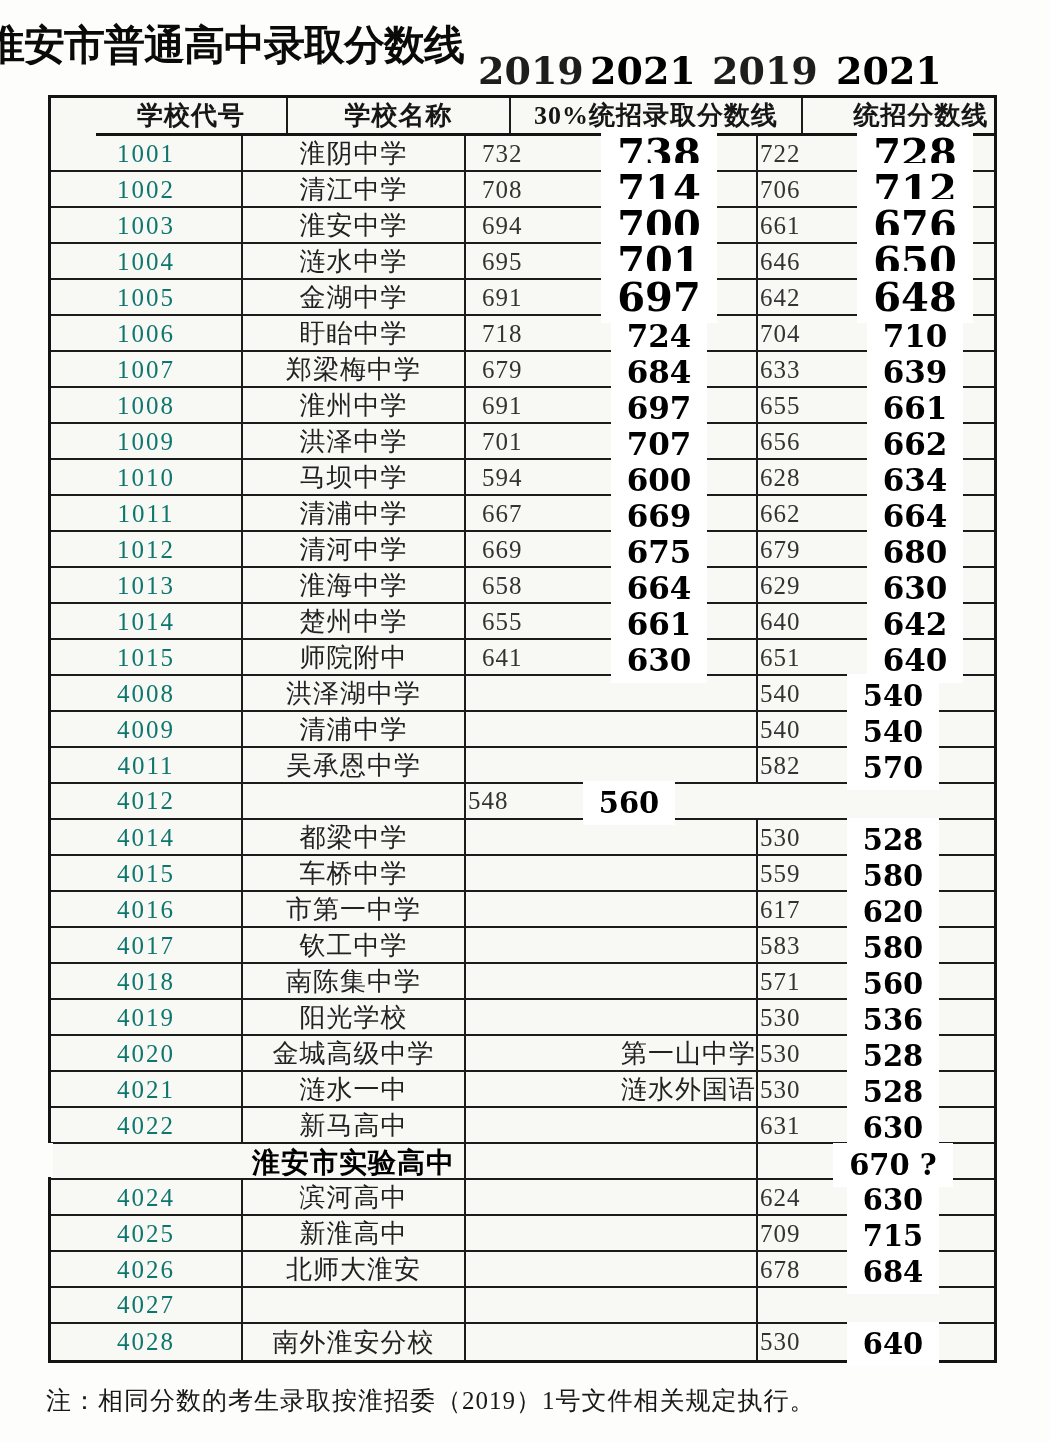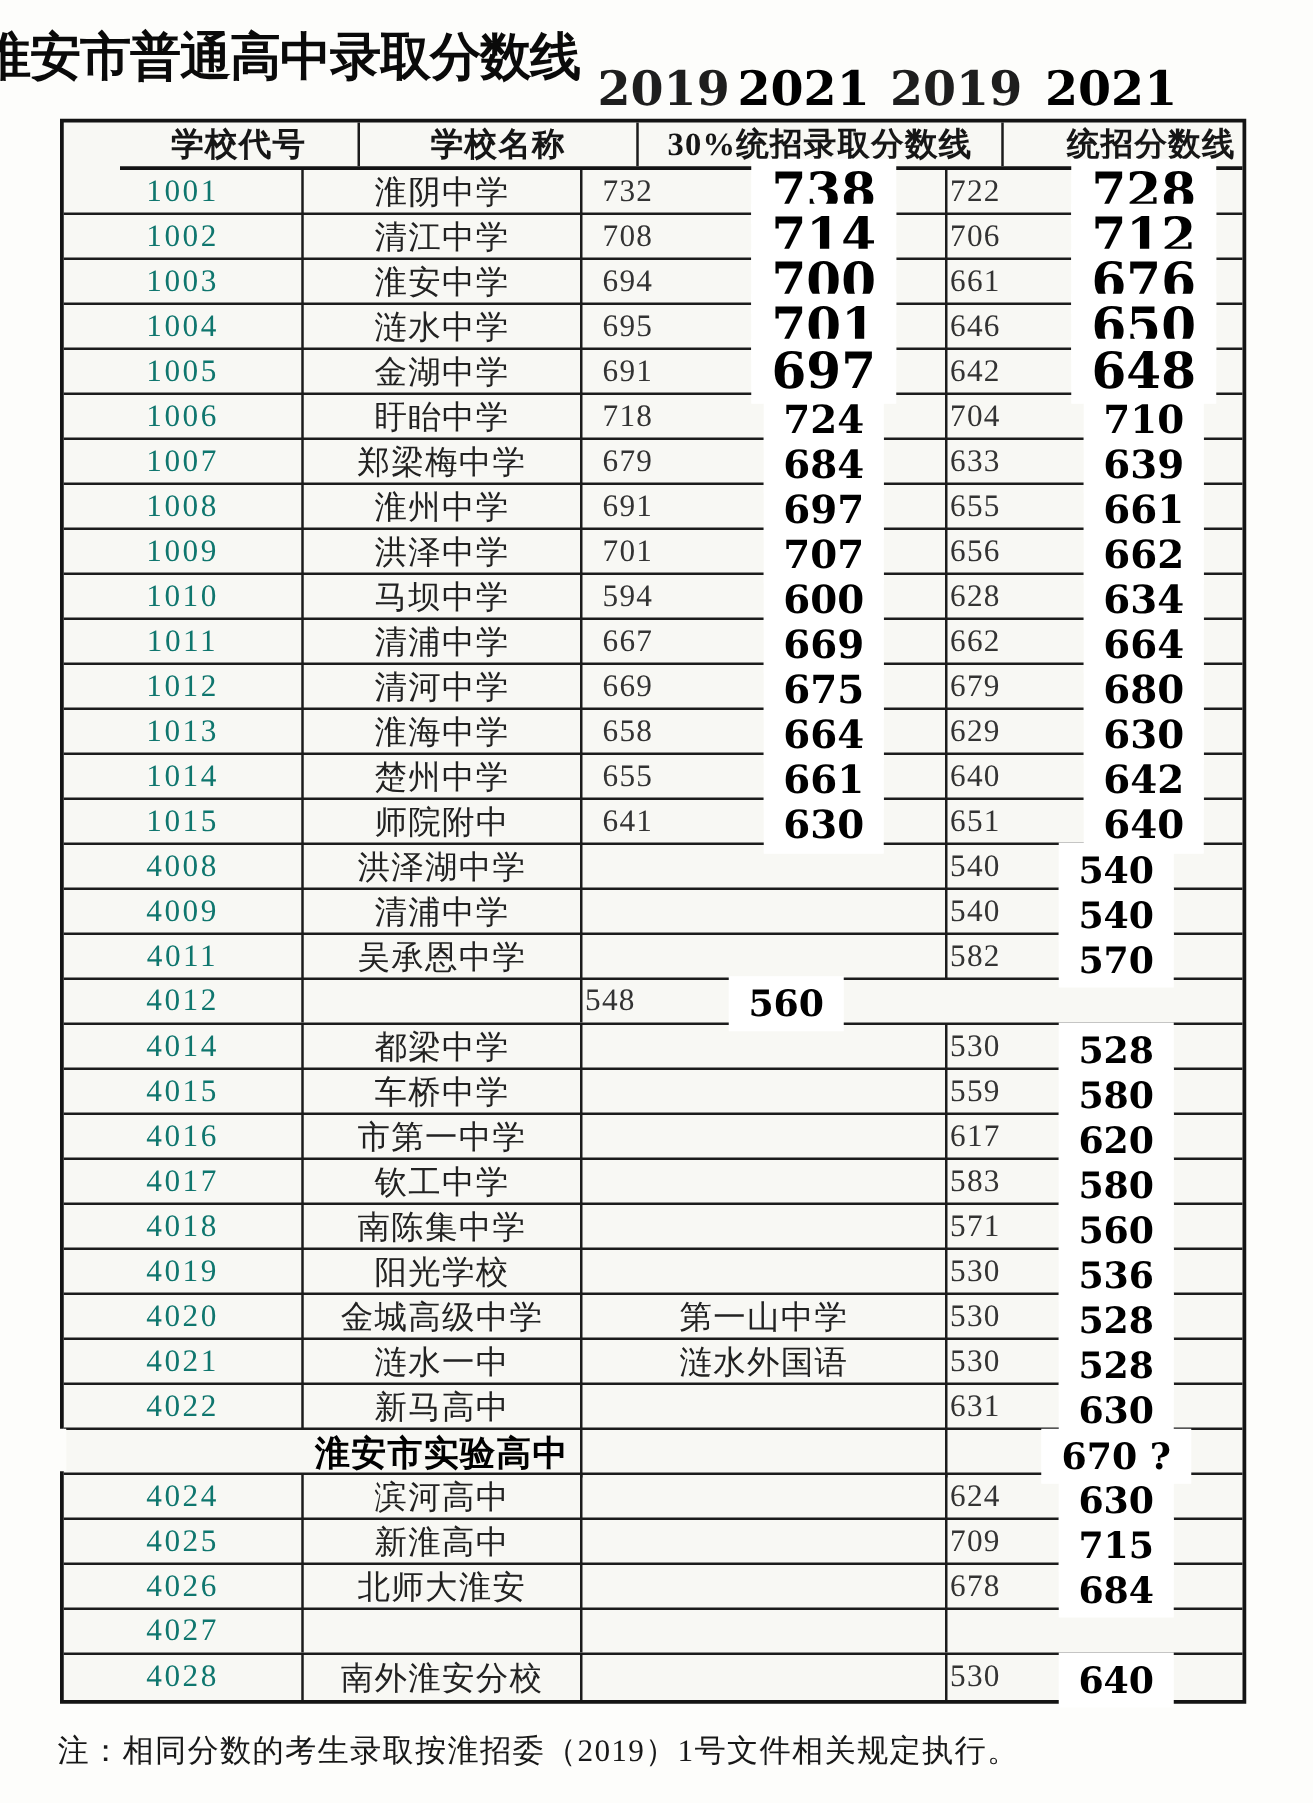--- a/index.html
+++ b/index.html
@@ -63,21 +63,21 @@
     display:inline-block;background:#fff;
     font-family:"DejaVu Serif", serif;font-weight:bold;color:#000;
     padding:0 16px;white-space:nowrap;
   }
   .size-xl .big{font-size:40px;line-height:52px;margin:-9px 0;}
   .size-lg .big{font-size:31px;line-height:46px;margin:-6px 0;transform:translateY(2px);}
   .size-md .big{font-size:29px;line-height:44px;margin:-5px 0;transform:translateY(2px);}
   .size-md .cell.t .big{transform:translate(-22px,2px);}
   .altname{
     flex:1;font-size:26px;color:#222;letter-spacing:1px;
-    text-align:center;
+    text-align:right;
   }
   
   .row.pasted-row::before{
     content:"";position:absolute;left:-8px;top:-1px;bottom:1px;width:10px;
     background:#fdfdfb;z-index:7;
   }
   .row.pasted-row .cell:first-child{border-right-color:transparent;}
 
   
   .note{

